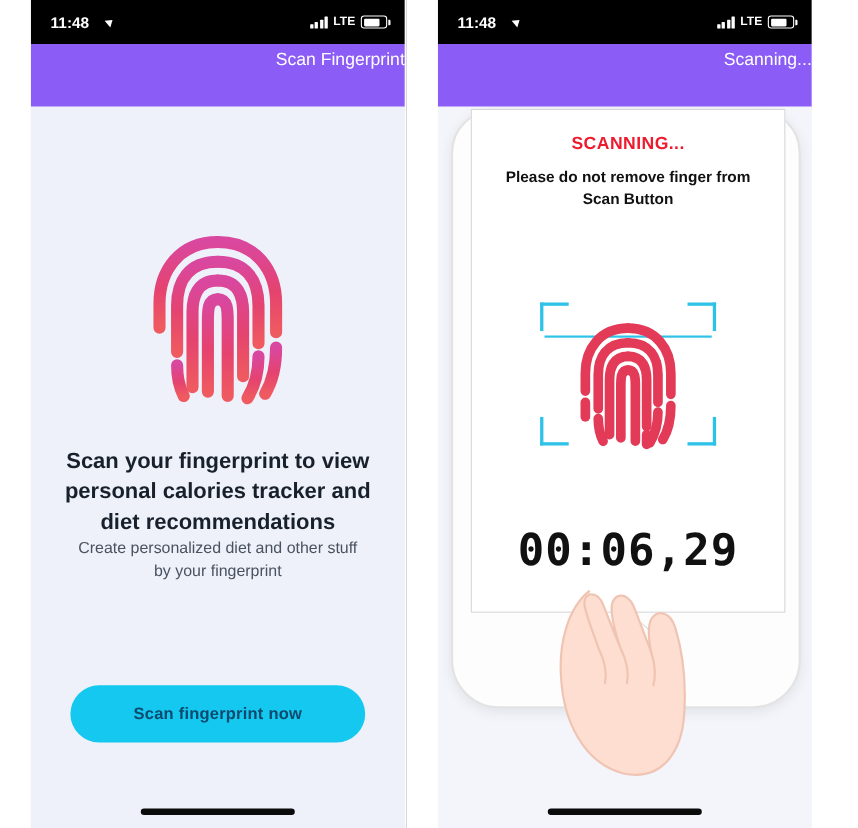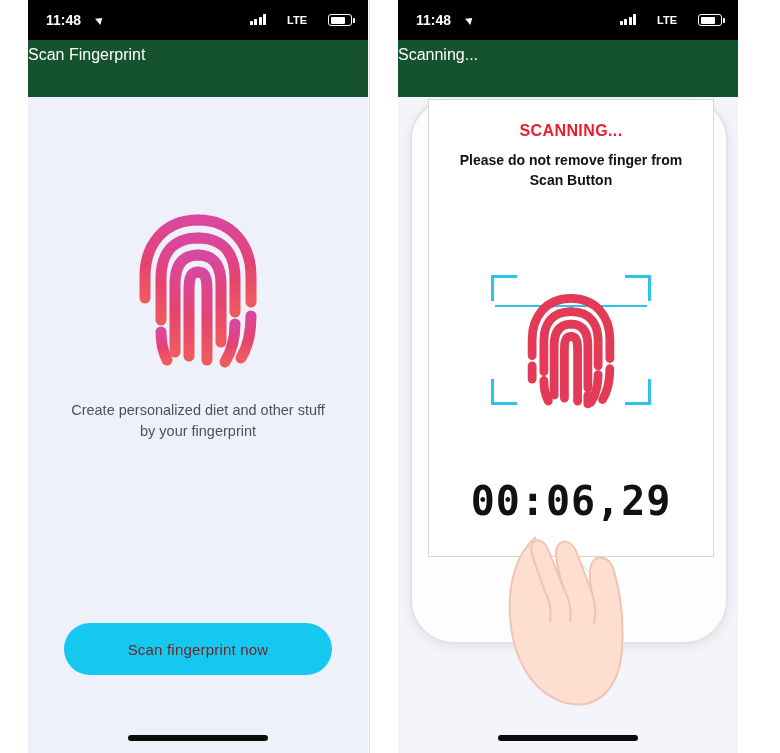--- a/index.html
+++ b/index.html
@@ -47,21 +47,21 @@
   }
   .status-left { display: flex; align-items: center; gap: 16px; }
   .loc-arrow {
     display: inline-block;
     width: 0; height: 0;
     border-left: 6px solid #fff;
     border-top: 4px solid transparent;
     border-bottom: 4px solid transparent;
     transform: rotate(-40deg);
   }
-  .status-right { display: flex; align-items: flex-start; gap: 21px; font-size: 11px; }
+  .status-right { display: flex; align-items: center; gap: 5px; font-size: 11px; }
   .bars { display: flex; align-items: flex-end; gap: 1.5px; height: 11px; }
   .bars i { display: block; width: 3px; background: #fff; border-radius: 0.5px; }
   .bars i:nth-child(1) { height: 4px; }
   .bars i:nth-child(2) { height: 6px; }
   .bars i:nth-child(3) { height: 8px; }
   .bars i:nth-child(4) { height: 11px; }
   .batt {
     width: 24px; height: 12px;
     border: 1.4px solid #fff;
     border-radius: 3px;
@@ -74,25 +74,25 @@
     right: -4px; top: 3px;
     width: 2px; height: 5px;
     background: #fff;
     border-radius: 0 1px 1px 0;
   }
   .batt span { display: block; height: 100%; width: 75%; background: #fff; border-radius: 1px; }
 
   
   .navbar {
     height: 57px;
-    background: #14532d;
+    background: #8b5cf6;
     color: #fff;
     display: flex;
     align-items: flex-start;
-    justify-content: flex-start;
+    justify-content: flex-end;
     padding-top: 6px;
     font-size: 16px;
   }
 
   
   .left-body {
     height: calc(753px - 97px);
     background: #eef1f9;
     display: flex;
     flex-direction: column;
@@ -103,39 +103,39 @@
   .headline {
     margin-top: 28px;
     width: 300px;
     text-align: center;
     font-size: 20px;
     font-weight: bold;
     color: #18202c;
     line-height: 28px;
   }
   .subline {
-    margin-top: 24px;
+    margin-top: 0;
     width: 270px;
     text-align: center;
     font-size: 14.5px;
     color: #4a5260;
     line-height: 21px;
   }
   .cta {
     position: absolute;
     left: 50%;
     transform: translateX(-50%);
     bottom: 78px;
     width: 268px;
     height: 52px;
     border-radius: 26px;
     background: #15c8f0;
-    color: #7f1d1d;
+    color: #0c4a6e;
     font-size: 15px;
-    font-weight: normal;
+    font-weight: bold;
     border: none;
     cursor: pointer;
     letter-spacing: .2px;
   }
   .home-indicator {
     position: absolute;
     left: 50%;
     transform: translateX(-50%);
     bottom: 12px;
     width: 140px; height: 6px;
@@ -297,20 +297,21 @@
             <path d="M112 122 C 112 138 108 150 102 160" stroke-width="11"></path>
             <path d="M75 53 C 56 53 52 68 52 82 L52 150" stroke-width="11"></path>
             <path d="M75 53 C 94 53 98 68 98 82 L98 140" stroke-width="11"></path>
             <path d="M98 150 L98 162" stroke-width="11"></path>
             <path d="M75 70 C 66 70 66 80 66 90 L66 154" stroke-width="11"></path>
             <path d="M75 70 C 84 70 84 80 84 90 L84 158" stroke-width="11"></path>
           </g>
         </svg>
       </div>
 
+      <div class="headline">Scan your fingerprint to view personal calories tracker and diet recommendations</div>
       <div class="subline">Create personalized diet and other stuff by your fingerprint</div>
 
       <button class="cta">Scan fingerprint now</button>
       <div class="home-indicator"></div>
     </div>
   </div>
 
   <div class="divider"></div>
 
   <div class="screen right">

